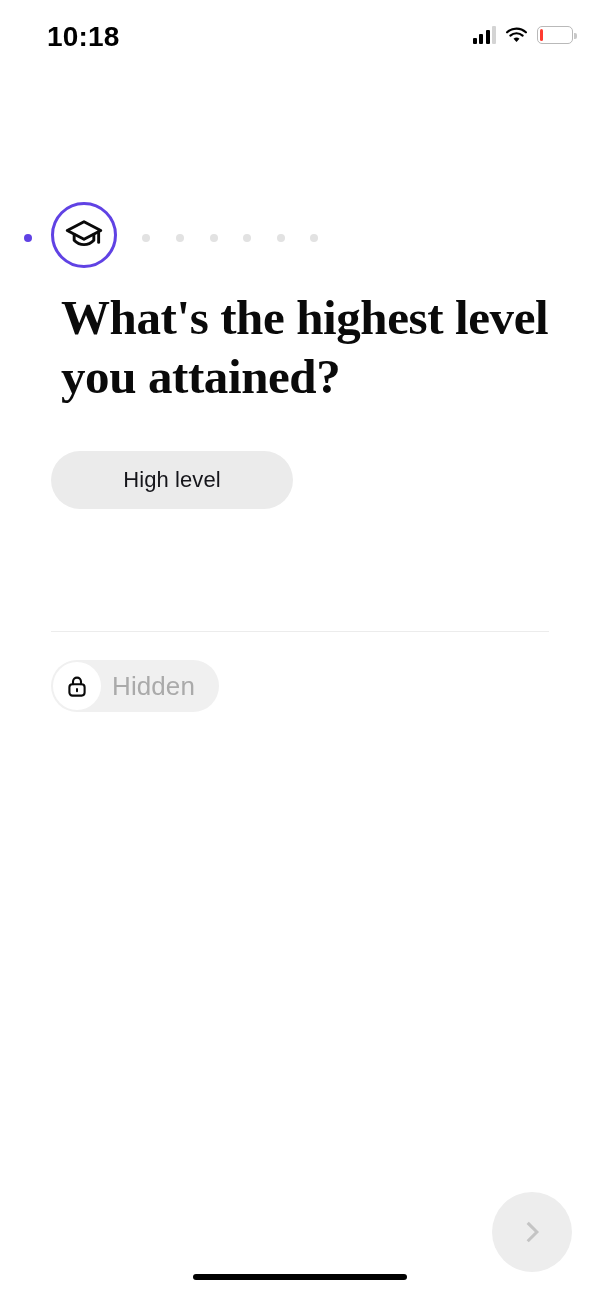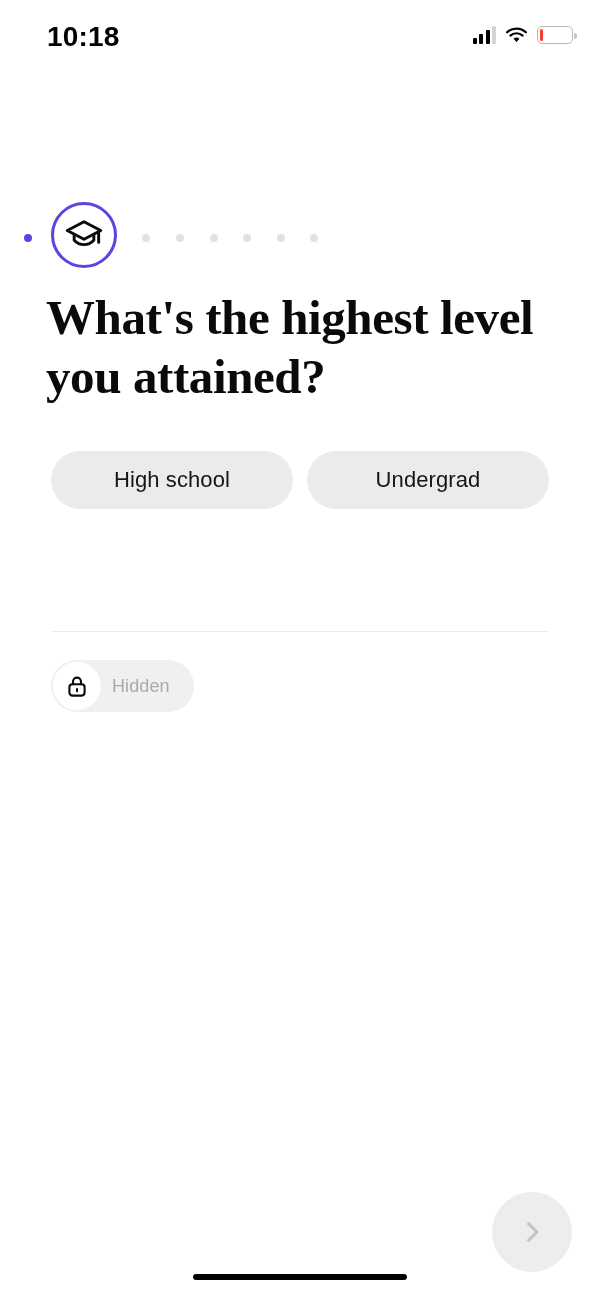--- a/index.html
+++ b/index.html
@@ -107,21 +107,21 @@
     background: #ffffff;
     display: flex;
     align-items: center;
     justify-content: center;
   }
   .cap-icon { width: 38px; height: 38px; display: block; }
 
   
   #question-title {
     position: absolute;
-    left: 46px; top: 288px;
+    left: 61px; top: 288px;
     width: 500px;
     font-family: "Liberation Serif", serif;
     font-weight: bold;
     font-size: 49px;
     line-height: 59px;
     letter-spacing: -0.4px;
     color: #0a0a0a;
   }
 
   
@@ -176,21 +176,21 @@
     border-radius: 50%;
     background: #ffffff;
     display: flex;
     align-items: center;
     justify-content: center;
     flex: none;
   }
   .lock-icon { width: 24px; height: 24px; display: block; }
   #hidden-label {
     margin-left: 11px;
-    font-size: 18px;
+    font-size: 26px;
     color: #aaaaaa;
     letter-spacing: 0.1px;
   }
 
   
   #next-button {
     position: absolute;
     left: 492px; top: 1192px;
     width: 80px; height: 80px;
     border-radius: 50%;
@@ -258,22 +258,21 @@
         <path d="M17 3.2 L32 11 L17 18.8 L2 11 Z" fill="none" stroke="#0a0a0a" stroke-width="2.6" stroke-linejoin="round"></path>
         <path d="M8.2 14.4 L8.2 19.6 C8.2 19.6 12 23.6 17 23.6 C22 23.6 25.8 19.6 25.8 19.6 L25.8 14.4" fill="none" stroke="#0a0a0a" stroke-width="2.6" stroke-linejoin="round" stroke-linecap="round"></path>
         <path d="M30.1 11.9 L30.1 21.6" fill="none" stroke="#0a0a0a" stroke-width="2.6" stroke-linecap="round"></path>
       </svg>
     </span>
   </div>
 
   <h1 id="question-title">What's the highest level you attained?</h1>
 
   <div id="options-grid">
-    <div class="option-pill">High school</div>
-    <div class="option-pill">Undergrad</div>
+    <div class="option-pill">High level</div>
   </div>
 
   <div id="divider"></div>
 
   <div id="hidden-toggle">
     <span class="hidden-knob">
       <span>
         <svg class="lock-icon" viewBox="0 0 24 24" aria-hidden="true">
           <rect x="4.4" y="10.2" width="15.2" height="11.4" rx="3" fill="none" stroke="#0a0a0a" stroke-width="2.1"></rect>
           <path d="M8 10.2 V7.6 a4 4 0 0 1 8 0 V10.2" fill="none" stroke="#0a0a0a" stroke-width="2.1" stroke-linecap="round"></path>

